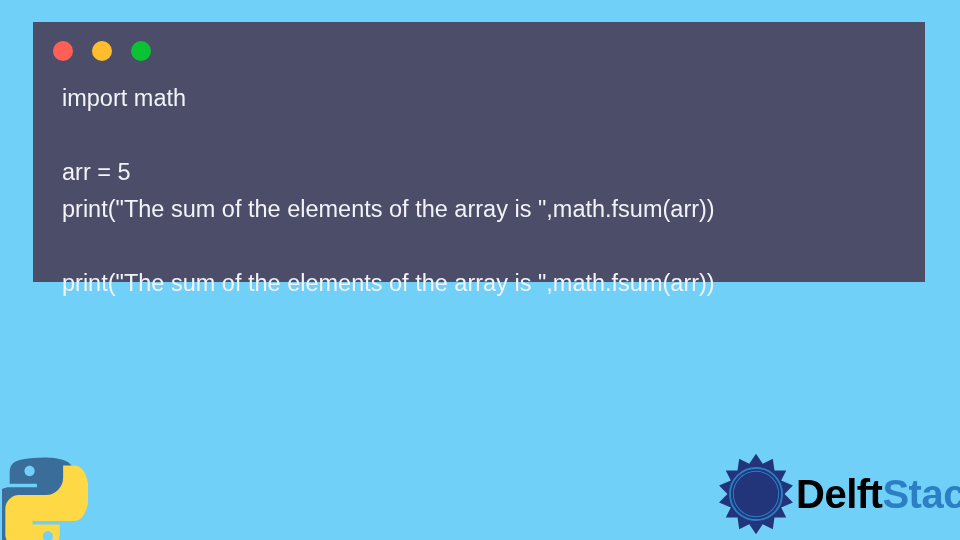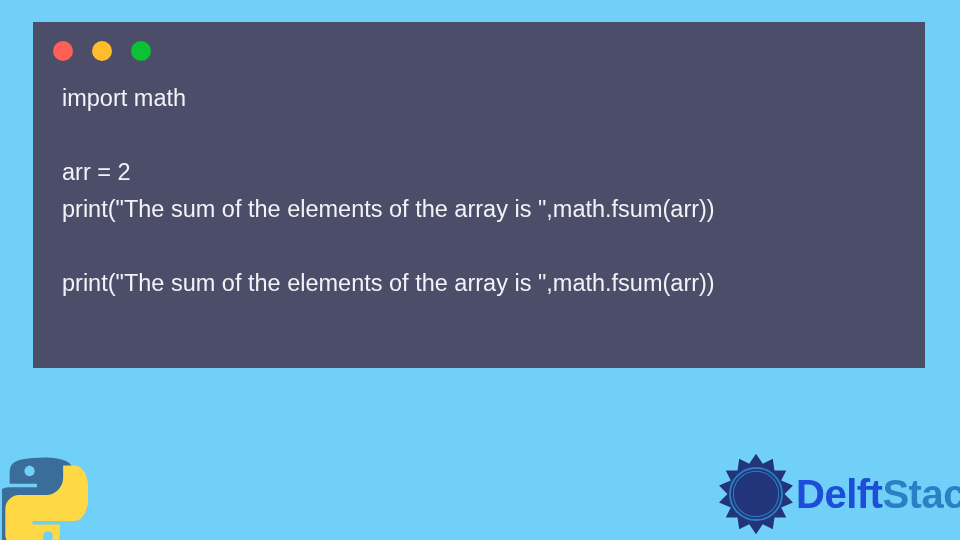--- a/index.html
+++ b/index.html
@@ -15,21 +15,21 @@
     font-family: "Liberation Sans", sans-serif;
     position: relative;
   }
 
   
   .code-window {
     position: absolute;
     left: 33px;
     top: 22px;
     width: 892px;
-    height: 346px;
+    height: 260px;
     background: #4c4e69;
     box-sizing: border-box;
   }
 
   .titlebar {
     position: absolute;
     left: 0;
     top: 0;
     width: 100%;
     height: 58px;
@@ -97,38 +97,38 @@
   }
   .ds-wordmark {
     font-family: "Liberation Sans", sans-serif;
     font-size: 40px;
     font-weight: bold;
     letter-spacing: -0.5px;
     line-height: 1;
     margin-left: -2px;
     white-space: nowrap;
   }
-  .ds-delft { color: #1d4ed8; }
+  .ds-delft { color: #000000; }
   .ds-stack { color: #2b7fc4; }
 </style>
 </head>
 <body>
 
 <div class="code-window">
 
   <div class="titlebar">
     <span class="dot dot-red"></span>
     <span class="dot dot-yellow"></span>
     <span class="dot dot-green"></span>
   </div>
 
   <div class="code-body">
     <div class="code-line">import math</div>
     <div class="code-line blank"></div>
-    <div class="code-line">arr = 2</div>
+    <div class="code-line">arr = 5</div>
     <div class="code-line">print("The sum of the elements of the array is ",math.fsum(arr))</div>
     <div class="code-line blank"></div>
     <div class="code-line">print("The sum of the elements of the array is ",math.fsum(arr))</div>
   </div>
 
 </div>
 
 <div class="python-logo">
   <svg viewBox="0 0 111 110" width="86" height="90" xmlns="http://www.w3.org/2000/svg">
     <path fill="#3a6d9a" d="M54.6 0C44.9 0.05 35.6 0.88 27.5 2.33 c-14.9 2.64-17.6 8.15-17.6 18.33 v13.44 h35.2 v4.48 H9.9 c-10.2 0-19.2 6.16-22 17.9 -3.25 13.47-3.4 21.88 0 35.93 2.5 10.46 8.5 17.9 18.7 17.9 h12.1 v-16.1 c0-11.6 10-21.8 21.9-21.8 h35.1 c9.8 0 17.6-8.1 17.6-17.9 V20.66 c0-9.55-8.1-16.73-17.6-18.33 C69.7 0.88 64.3-0.05 54.6 0 z M35.6 10.8 c3.6 0 6.6 3.05 6.6 6.8 0 3.73-3 6.75-6.6 6.75 -3.7 0-6.6-3.02-6.6-6.75 0-3.75 2.9-6.8 6.6-6.8 z"></path>

